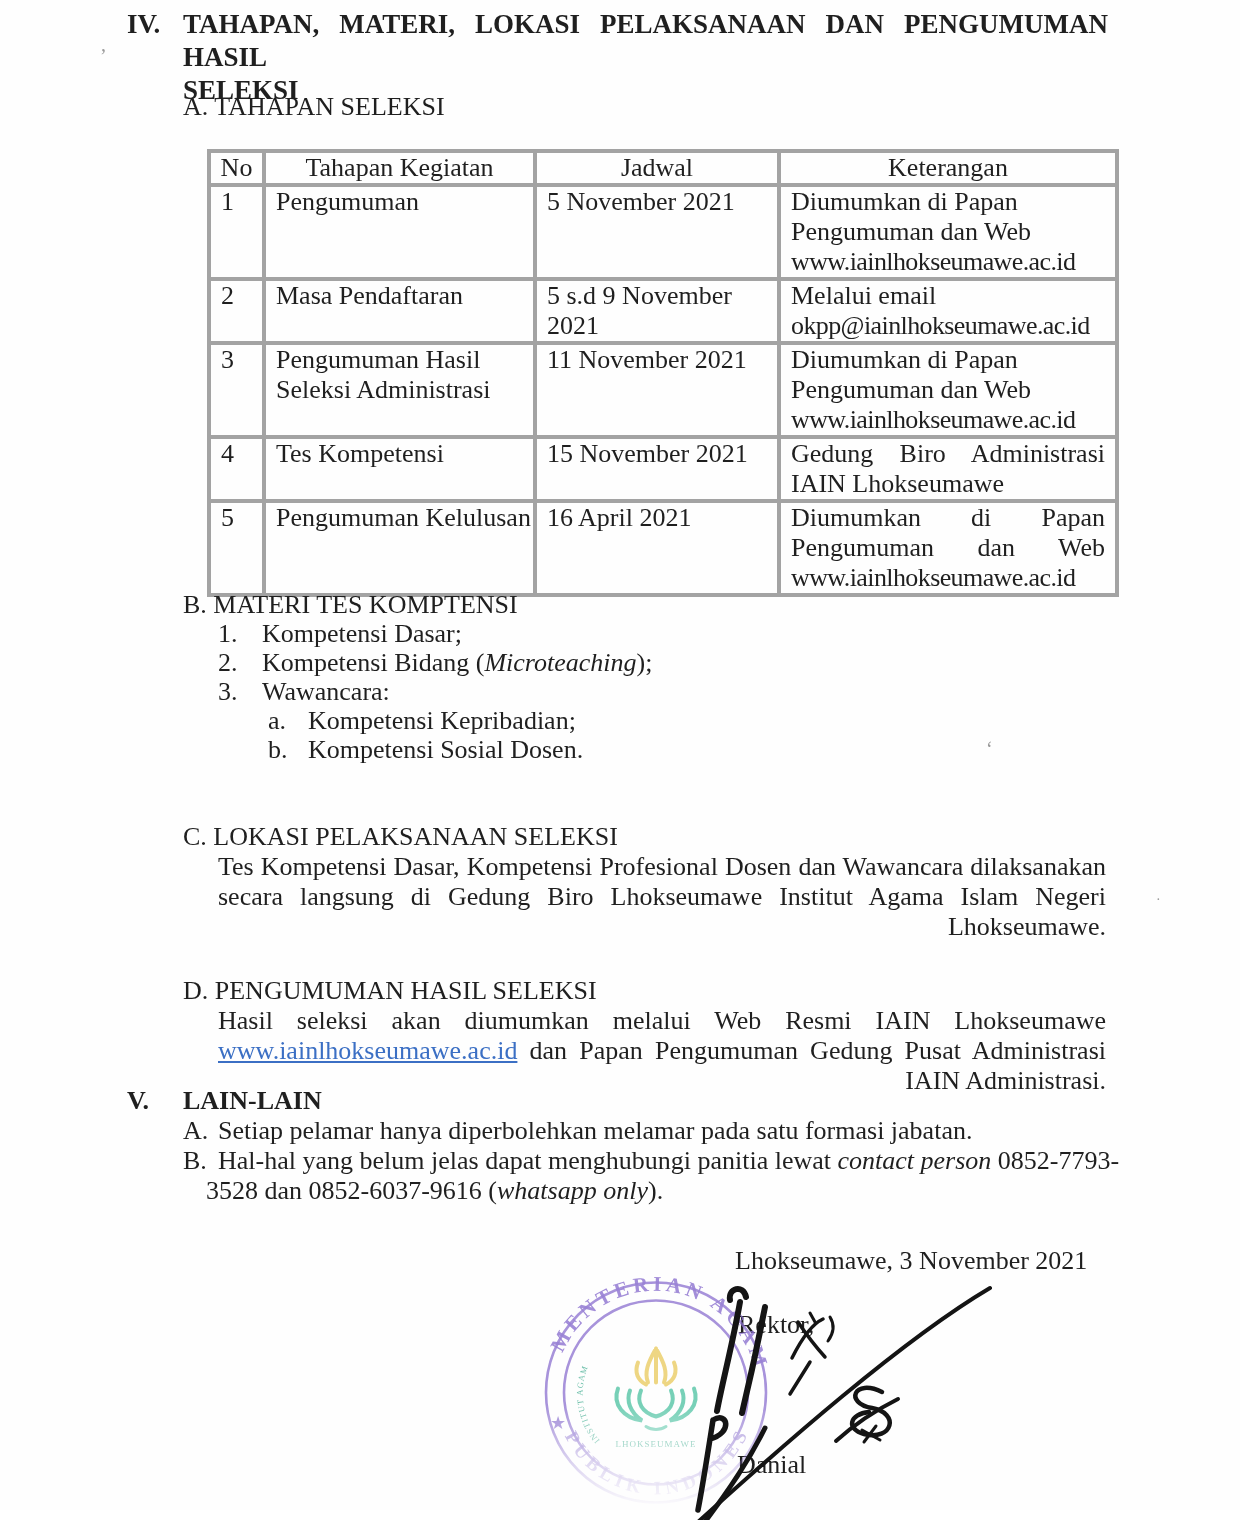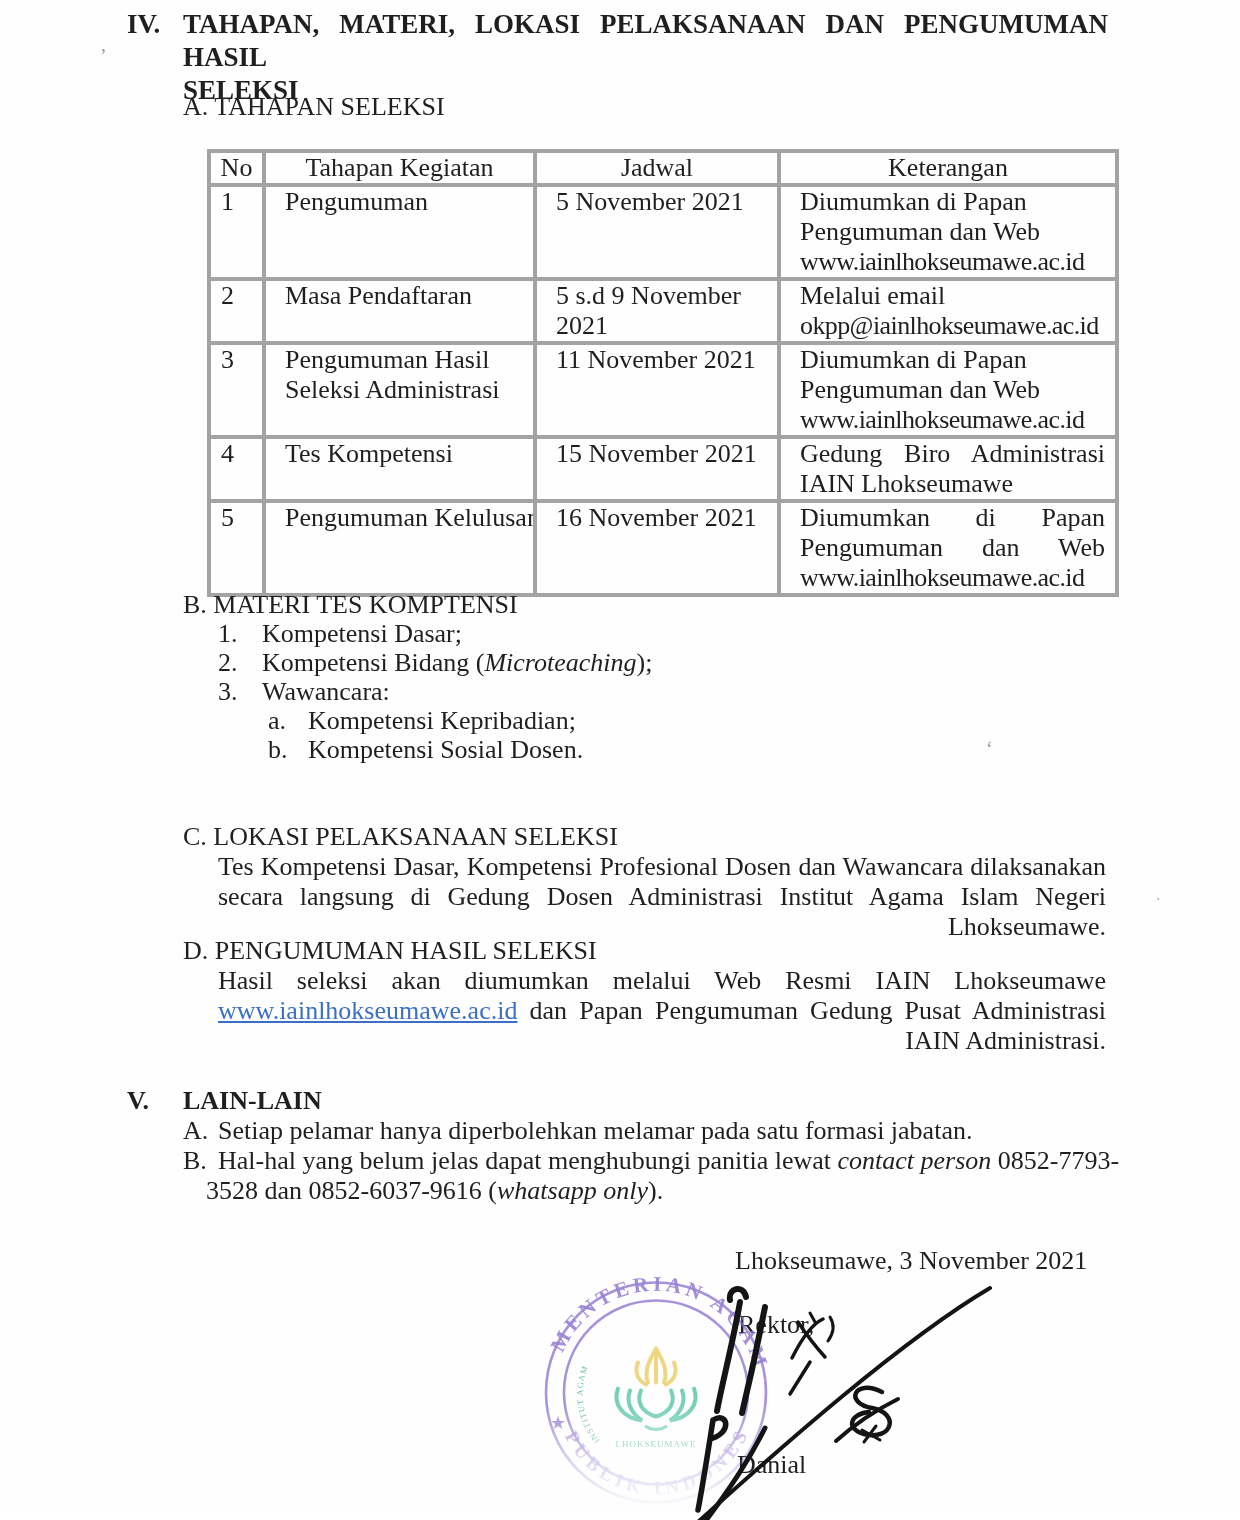--- a/index.html
+++ b/index.html
@@ -28,32 +28,32 @@
     font-size:26px;line-height:30px;
   }
   table.sel td,table.sel th{
     border:4px solid #a3a3a3;
     padding:0 10px;vertical-align:top;font-weight:normal;text-align:left;
     overflow:hidden;
   }
   table.sel th{text-align:center;height:28px;padding:0 4px;}
   col.c-no{width:55px;}col.c-keg{width:271px;}col.c-jad{width:244px;}col.c-ket{width:338px;}
   tr.r1{height:90px;}tr.r2{height:57px;}tr.r3{height:87px;}tr.r4{height:58px;}tr.r5{height:88px;}
-  td .ln{white-space:nowrap;margin-left:9px;}
+  td .ln{white-space:nowrap;}
   td .ln.jl{white-space:normal;}
   td .tight{letter-spacing:-0.6px;}
 
   
   .sec{position:absolute;font-size:26px;line-height:29px;}
   .sec-b{left:183px;top:590px;width:930px;}
   .list-item{white-space:nowrap;}
   .list-item .mk{display:inline-block;width:44px;margin-left:35px;}
   .sub-item .mk2{display:inline-block;width:40px;margin-left:85px;}
   .sec-c{left:183px;top:822px;width:930px;line-height:30px;}
-  .sec-d{left:183px;top:936px;width:930px;line-height:30px;}
+  .sec-d{left:183px;top:976px;width:930px;line-height:30px;}
   .para{margin-left:35px;width:888px;}
   .para .pln{white-space:nowrap;text-align:right;}
   .para .pln.jl{white-space:normal;}
   .hlink{color:var(--link,#3b6fc4);text-decoration:underline;text-decoration-color:var(--link,#3b6fc4);}
   .it{font-style:italic;}
 
   
   .sec-v{left:127px;top:1086px;width:1000px;line-height:30px;}
   .sec-v .vnum{position:absolute;left:0;top:0;font-weight:bold;}
   .sec-v .vhead{margin-left:56px;font-weight:bold;}
@@ -159,21 +159,21 @@
         <div class="ln jl">Gedung Biro Administrasi</div>
         <div class="ln">IAIN Lhokseumawe</div>
       </td>
     </tr>
     <tr class="r5">
       <td>5</td>
       <td>
             <div class="ln">Pengumuman Kelulusan</div>
           </td>
       <td>
-            <div class="ln">16 November 2021</div>
+            <div class="ln">16 April 2021</div>
           </td>
       <td>
         <div class="ln jl">Diumumkan di Papan</div>
         <div class="ln jl">Pengumuman dan Web</div>
         <div class="ln tight">www.iainlhokseumawe.ac.id</div>
       </td>
     </tr>
   </tbody>
     </table>
 
@@ -193,21 +193,21 @@
     </div>
     <div class="list-item sub-item">
       <span class="mk2">b.</span><span>Kompetensi Sosial Dosen.</span>
     </div>
   </div>
 
   <div class="sec sec-c">
     <div>C. LOKASI PELAKSANAAN SELEKSI</div>
     <div class="para">
       <div class="pln jl">Tes Kompetensi Dasar, Kompetensi Profesional Dosen dan Wawancara dilaksanakan</div>
-      <div class="pln jl">secara langsung di Gedung Dosen Administrasi Institut Agama Islam Negeri</div>
+      <div class="pln jl">secara langsung di Gedung Biro Lhokseumawe Institut Agama Islam Negeri</div>
       <div class="pln">Lhokseumawe.</div>
     </div>
   </div>
 
   <div class="sec sec-d">
     <div>D. PENGUMUMAN HASIL SELEKSI</div>
     <div class="para">
       <div class="pln jl">Hasil seleksi akan diumumkan melalui Web Resmi IAIN Lhokseumawe</div>
       <div class="pln jl">
         <span class="hlink">www.iainlhokseumawe.ac.id</span><span> dan Papan Pengumuman Gedung Pusat Administrasi</span>

